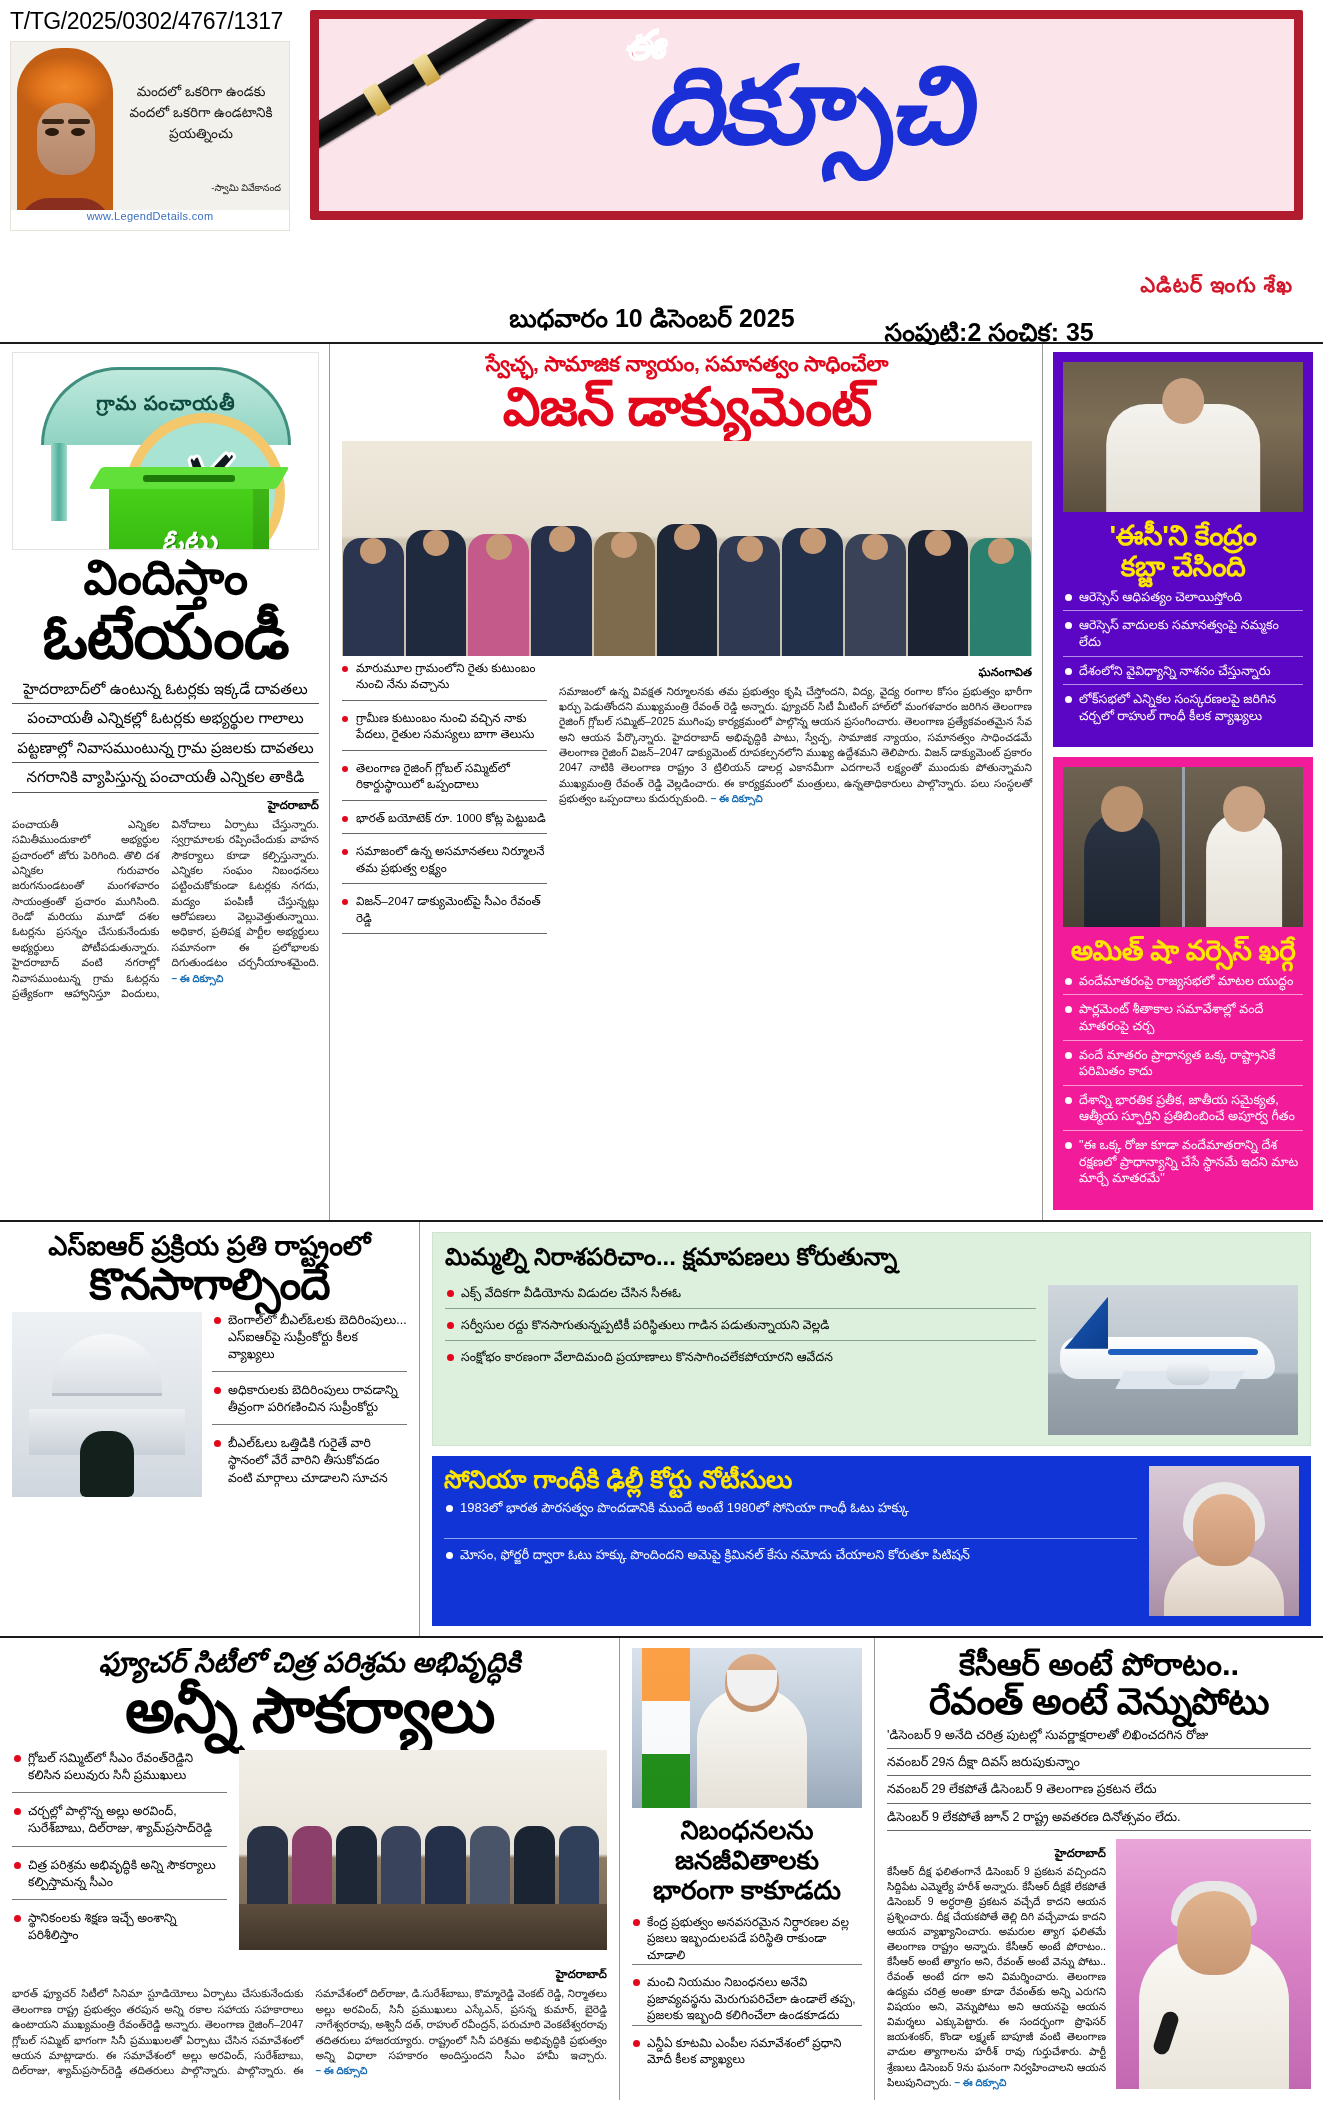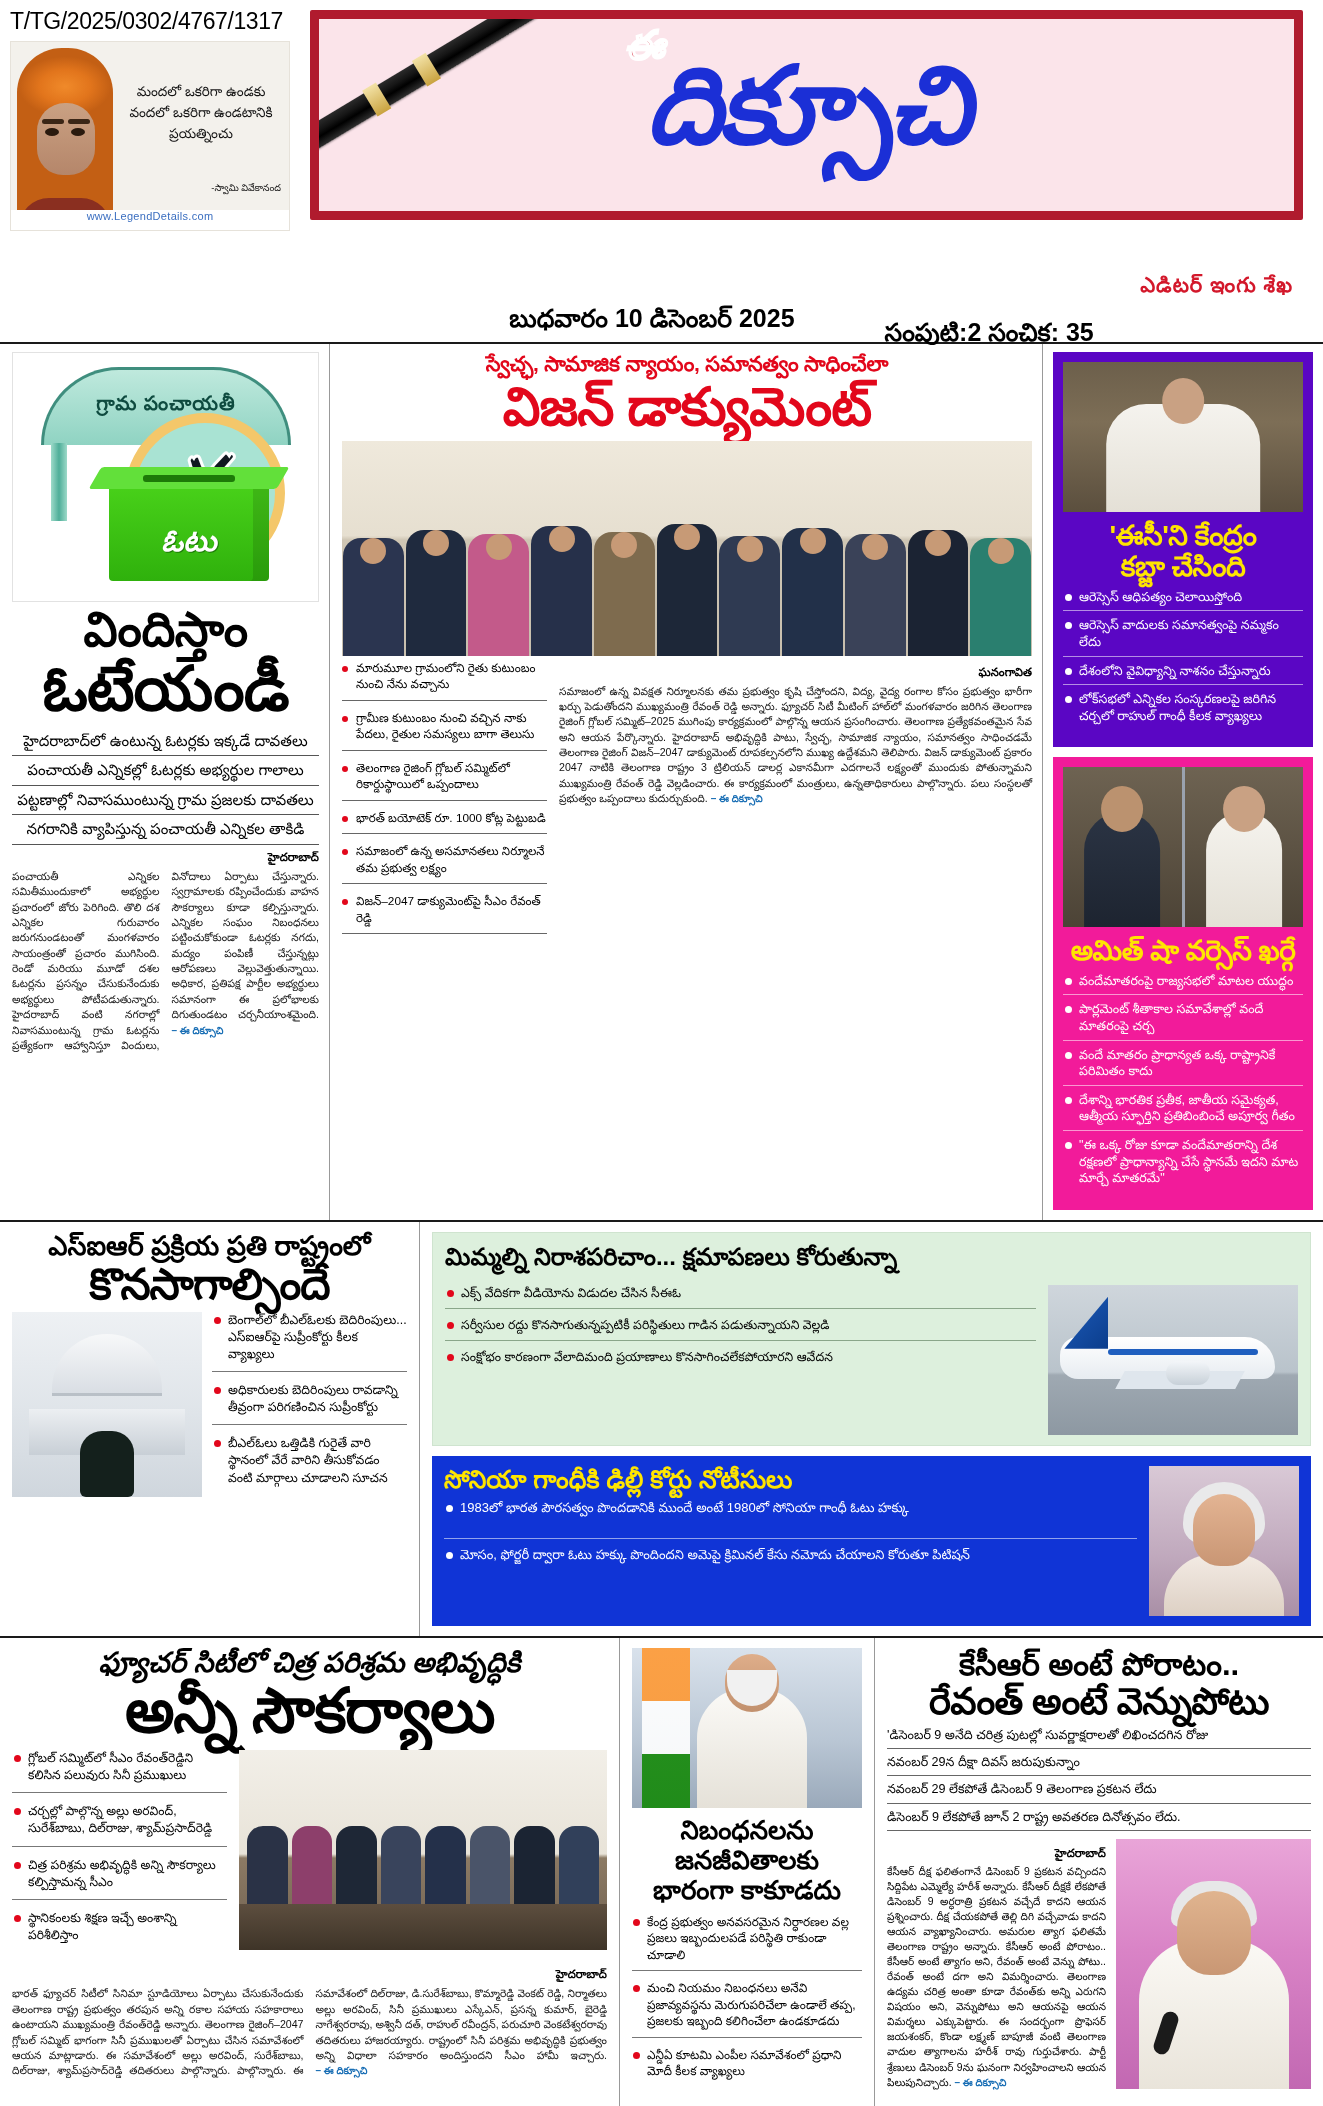--- a/index.html
+++ b/index.html
@@ -154,21 +154,21 @@
     display: flex;
     border-bottom: 2px solid #1a1a1a;
   }
   .col-left  { width: 330px; padding: 8px 10px 10px 12px; border-right: 1.5px solid #999; }
   .col-mid   { flex: 1;      padding: 8px 10px 10px 12px; border-right: 1.5px solid #999; }
   .col-right { width: 280px; padding: 8px 10px 10px 10px; }
 
   
   .panch-art {
     position: relative;
-    height: 250px;
+    height: 198px;
     background: #fff;
     border: 1px solid #e2e2e2;
     overflow: hidden;
   }
   .panch-arc {
     position: absolute; left: 28px; top: 14px;
     width: 250px; height: 78px;
     border: 3px solid #3f8e7e;
     border-bottom: none;
     border-radius: 130px 130px 0 0;
@@ -494,21 +494,21 @@
     width: 50px; height: 36px; border-radius: 0 0 26px 26px;
     background:#f1f1f1;
   }
   .botmid-head {
     font-size: 26px; font-weight: bold; text-align:center;
     line-height: 1.15; margin: 8px 0 8px;
   }
   .botmid-bullets li {
     list-style:none; position:relative; padding-left:15px;
     font-size:12px; line-height:1.38; margin-bottom:9px;
-    padding-bottom:7px; border-bottom:1px solid #777;
+    padding-bottom:1px; border-bottom:1px solid #777;
   }
   .botmid-bullets li::before{
     content:"";position:absolute;left:1px;top:5px;width:7px;height:7px;border-radius:50%;background:#e2071b;
   }
   .botmid-bullets li:last-child{border-bottom:none;}
 
   .kcr-head1 { font-size: 31px; font-weight:bold; text-align:center; line-height:1.1; }
   .kcr-head2 { font-size: 37px; font-weight:bold; text-align:center; line-height:1.08; letter-spacing:-.8px;}
   .kcr-lines li {
     list-style:none; font-size:12.6px; line-height:1.45;

